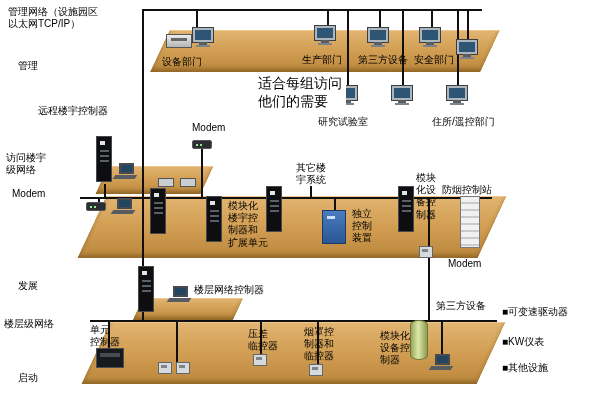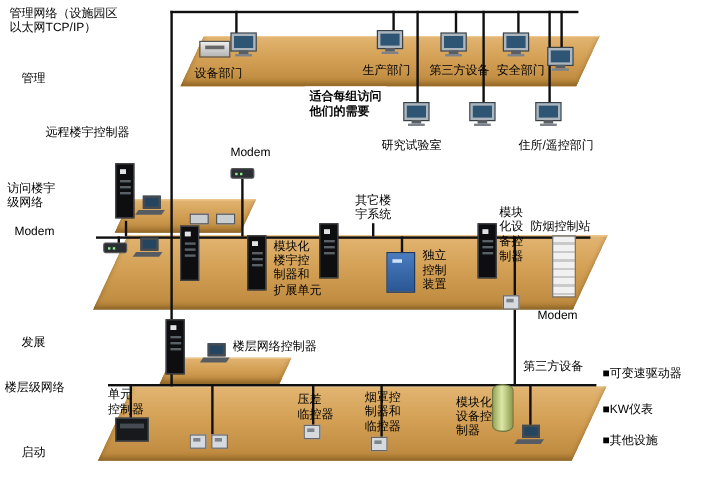--- a/index.html
+++ b/index.html
@@ -14,21 +14,21 @@
 
   
   .hl,.vl{position:absolute;background:#101010;z-index:2}
   .hl{height:2px}
   .vl{width:2px}
 
   
   .lbl{position:absolute;z-index:6;font-size:10px;font-weight:normal;color:#000;
        line-height:1.22;white-space:pre-line}
   .note{position:absolute;z-index:5;background:#ffffff;padding:2px 4px;
-        font-size:10px;font-weight:bold;line-height:1.3;white-space:pre-line}
+        font-size:14px;font-weight:normal;line-height:1.3;white-space:pre-line}
 
   
   .dev{position:absolute;z-index:4}
   .pc{width:22px;height:22px}
   .pc .scr{width:20px;height:14px;margin:0 auto;background:#2f5575;
            border:2px solid #aeb6bd;box-shadow:0 0 0 1px #3a3f44}
   .pc .base{width:8px;height:3px;background:#585e64;margin:0 auto}
   .pc .foot{width:14px;height:2px;background:#7c838a;margin:0 auto}
   .printer{width:26px;height:14px;background:linear-gradient(180deg,#ececec,#b5b5b5);border:1px solid #555}
   .printer::after{content:"";display:block;width:16px;height:3px;background:#666;margin:3px auto 0}

